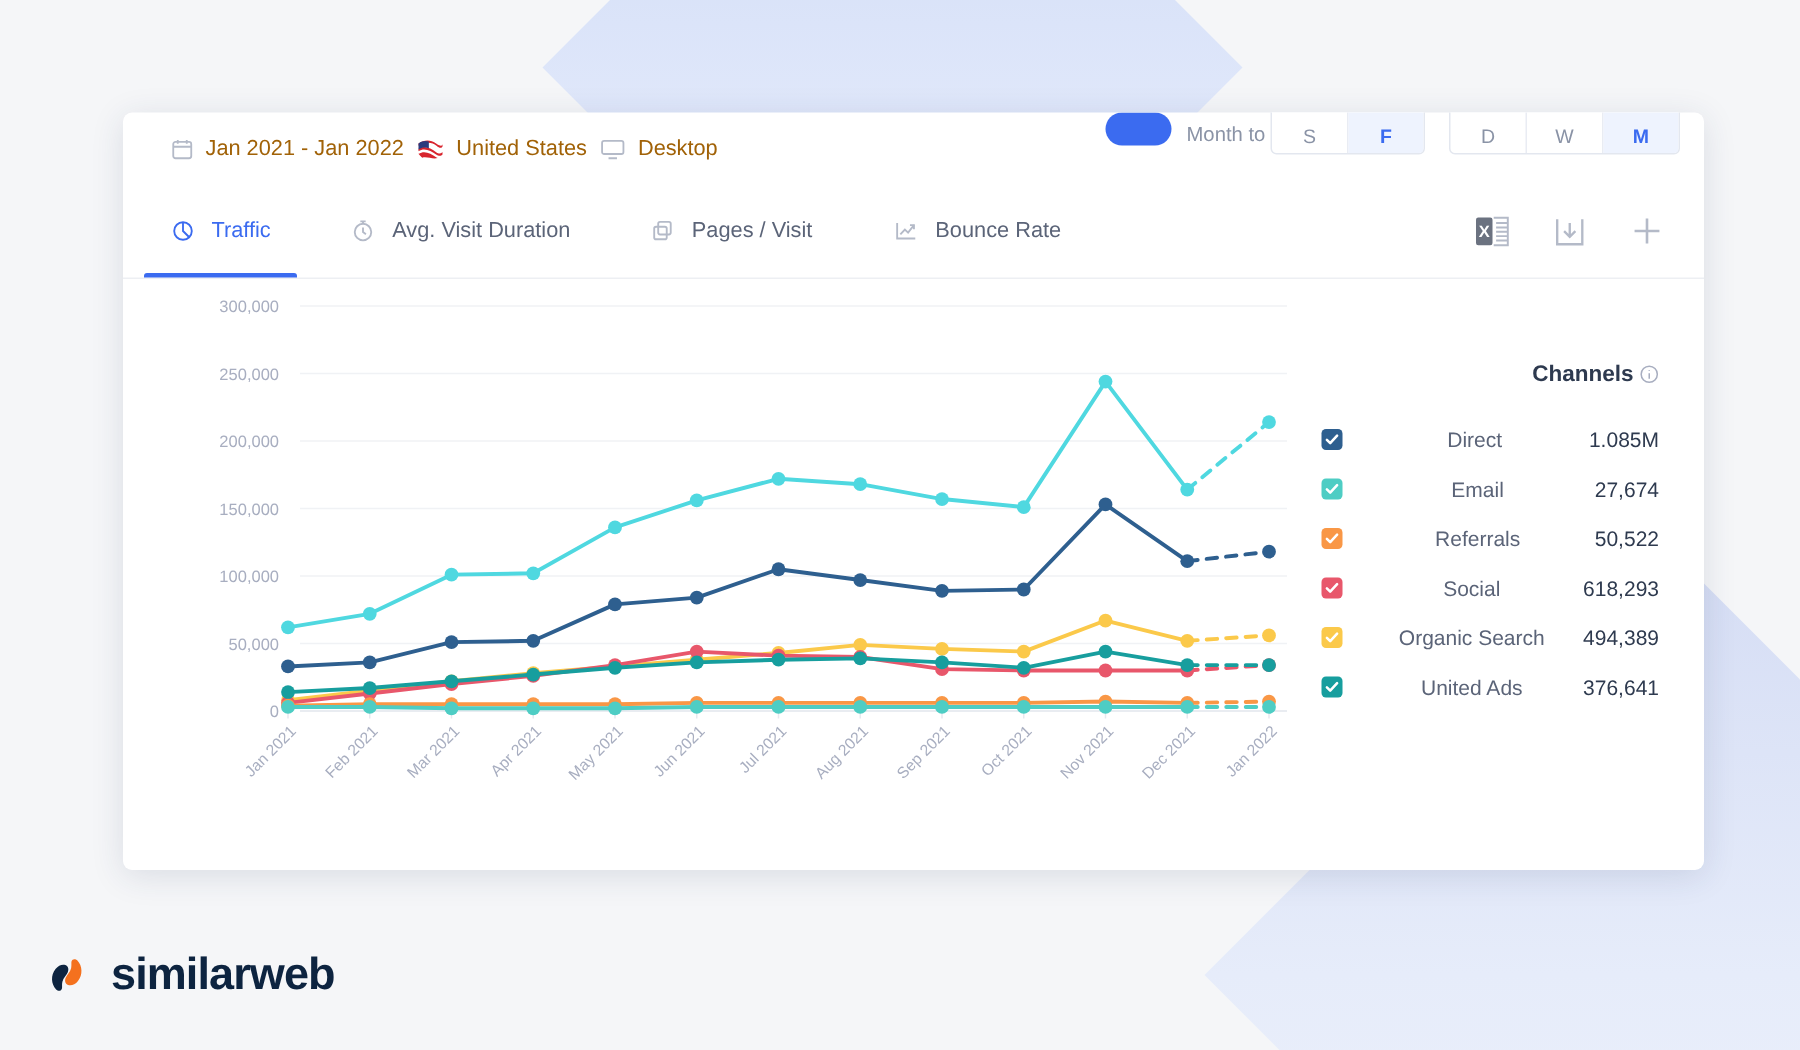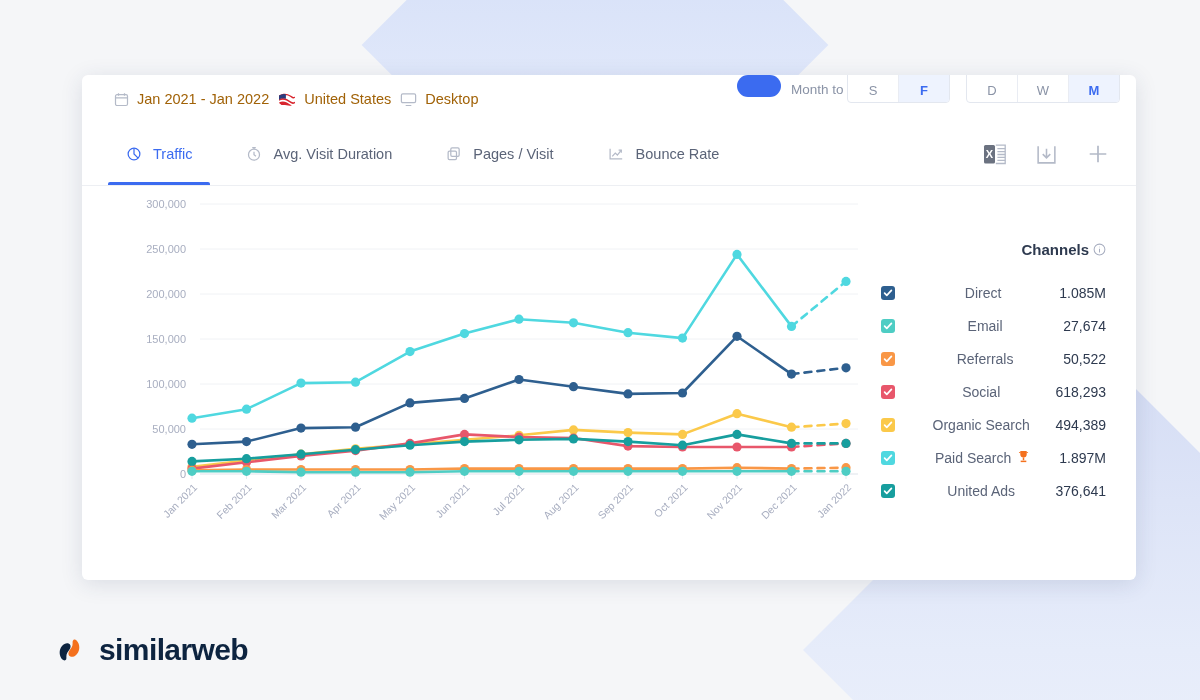--- a/index.html
+++ b/index.html
@@ -42,21 +42,21 @@
   }
   .seg div:last-child{border-right:none;}
   .seg div.on{background:#eef3fe;color:#3b6bf0;font-weight:bold;}
   .mtd{
     position:absolute;left:655px;top:-20px;display:flex;align-items:flex-end;
     gap:10px;height:42px;color:#8a93a6;font-size:13.5px;
   }
   .mtd .pill{width:44px;height:22px;border-radius:11px;background:#3b6bf0;flex:none;}
   
   .tabs{
-    height:62px;display:flex;align-items:center;padding-left:44px;
+    height:62px;display:flex;align-items:center;padding-left:32px;
     border-bottom:1px solid #edeff3;position:relative;
   }
   .tab{
     display:flex;align-items:center;gap:11px;height:62px;
     margin-right:54px;color:#5b6478;font-size:14.5px;cursor:pointer;
     position:relative;
   }
   .tab.active{color:#3b6bf0;}
   .tab.active::after{
     content:"";position:absolute;left:-18px;right:-18px;bottom:0;
@@ -80,21 +80,21 @@
   }
   .cbx{
     width:14px;height:14px;border-radius:3px;flex:none;margin-right:12px;
     display:flex;align-items:center;justify-content:center;
   }
   .cbx svg{display:block;}
   .lname{flex:1;white-space:nowrap;display:flex;align-items:center;gap:5px;justify-content:center;}
   .lval{color:#2e3a4f;font-weight:normal;white-space:nowrap;}
   
   .logo{
-    position:absolute;left:52px;bottom:33px;display:flex;align-items:center;gap:13px;
+    position:absolute;left:27px;bottom:33px;display:flex;align-items:center;gap:13px;
   }
   .logo .wordmark{
     font-size:30px;color:#0d2440;font-weight:bold;letter-spacing:-.6px;
   }
   .axis-lbl{font-size:10.5px;fill:#a8aec0;font-family:"Liberation Sans",sans-serif;}
   .ytick{font-size:11px;fill:#a8aec0;font-family:"Liberation Sans",sans-serif;}
 </style>
 </head>
 <body>
 
@@ -450,37 +450,20 @@
               <svg width="10" height="10" viewBox="0 0 10 10" fill="none" stroke="#fff" stroke-width="1.7" stroke-linecap="round" stroke-linejoin="round">
                 <path d="M1.6 5.2 3.8 7.4 8.4 2.4"></path>
               </svg>
             </span>
             <span class="lname">
               <span>Organic Search</span>
             </span>
             <span class="lval">494,389</span>
           </div>
           <div class="legend-row">
-            <span class="cbx" style="background:#4fd8e0">
-              <svg width="10" height="10" viewBox="0 0 10 10" fill="none" stroke="#fff" stroke-width="1.7" stroke-linecap="round" stroke-linejoin="round">
-                <path d="M1.6 5.2 3.8 7.4 8.4 2.4"></path>
-              </svg>
-            </span>
-            <span class="lname">
-              <span>Paid Search</span>
-              <span><svg width="15" height="15" viewBox="0 0 16 16">
-                  <path d="M4.6 2h6.8v3.6a3.4 3.4 0 0 1-6.8 0z" fill="#f4711e"></path>
-                  <path d="M7.2 9h1.6v3H7.2z" fill="#f4711e"></path>
-                  <path d="M5 12.4h6v1.6H5z" fill="#f4711e"></path>
-                  <path d="M3 3.2h1.8v1.2A1.6 1.6 0 0 1 3 3.2zM13 3.2h-1.8v1.2A1.6 1.6 0 0 0 13 3.2z" fill="#f4711e"></path>
-                </svg></span>
-            </span>
-            <span class="lval">1.897M</span>
-          </div>
-          <div class="legend-row">
             <span class="cbx" style="background:#179e9e">
               <svg width="10" height="10" viewBox="0 0 10 10" fill="none" stroke="#fff" stroke-width="1.7" stroke-linecap="round" stroke-linejoin="round">
                 <path d="M1.6 5.2 3.8 7.4 8.4 2.4"></path>
               </svg>
             </span>
             <span class="lname">
               <span>United Ads</span>
             </span>
             <span class="lval">376,641</span>
           </div>

